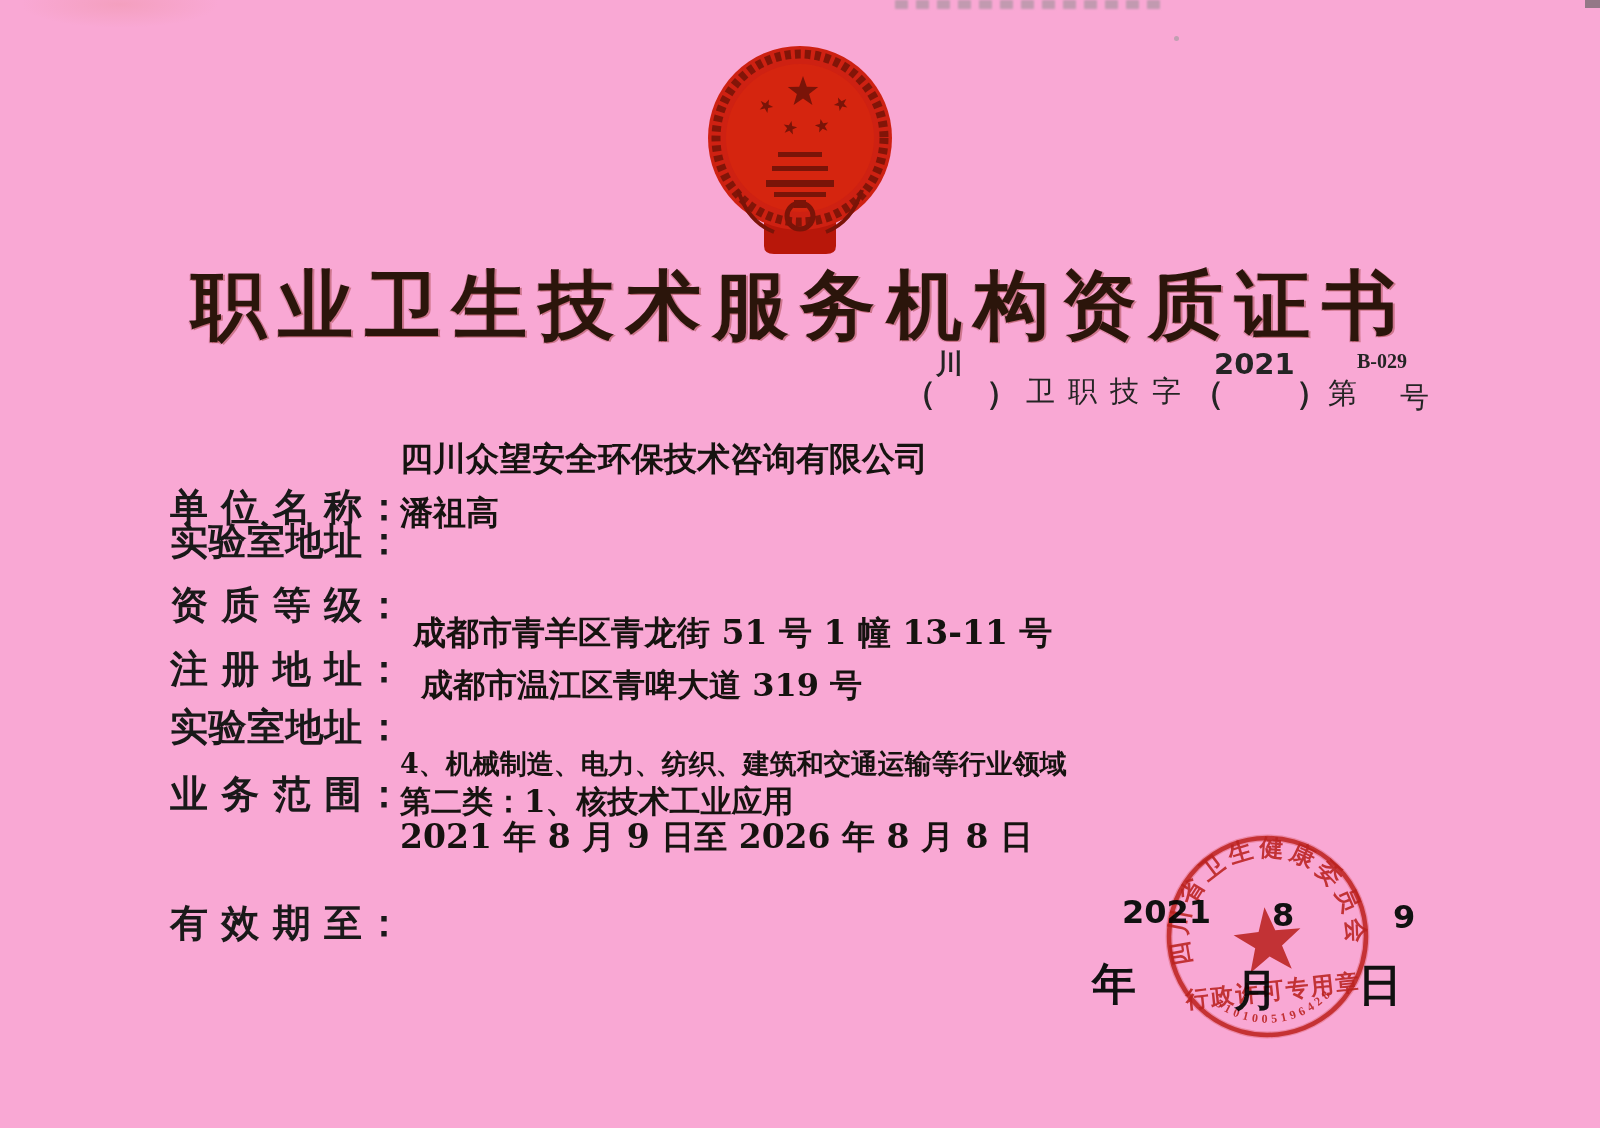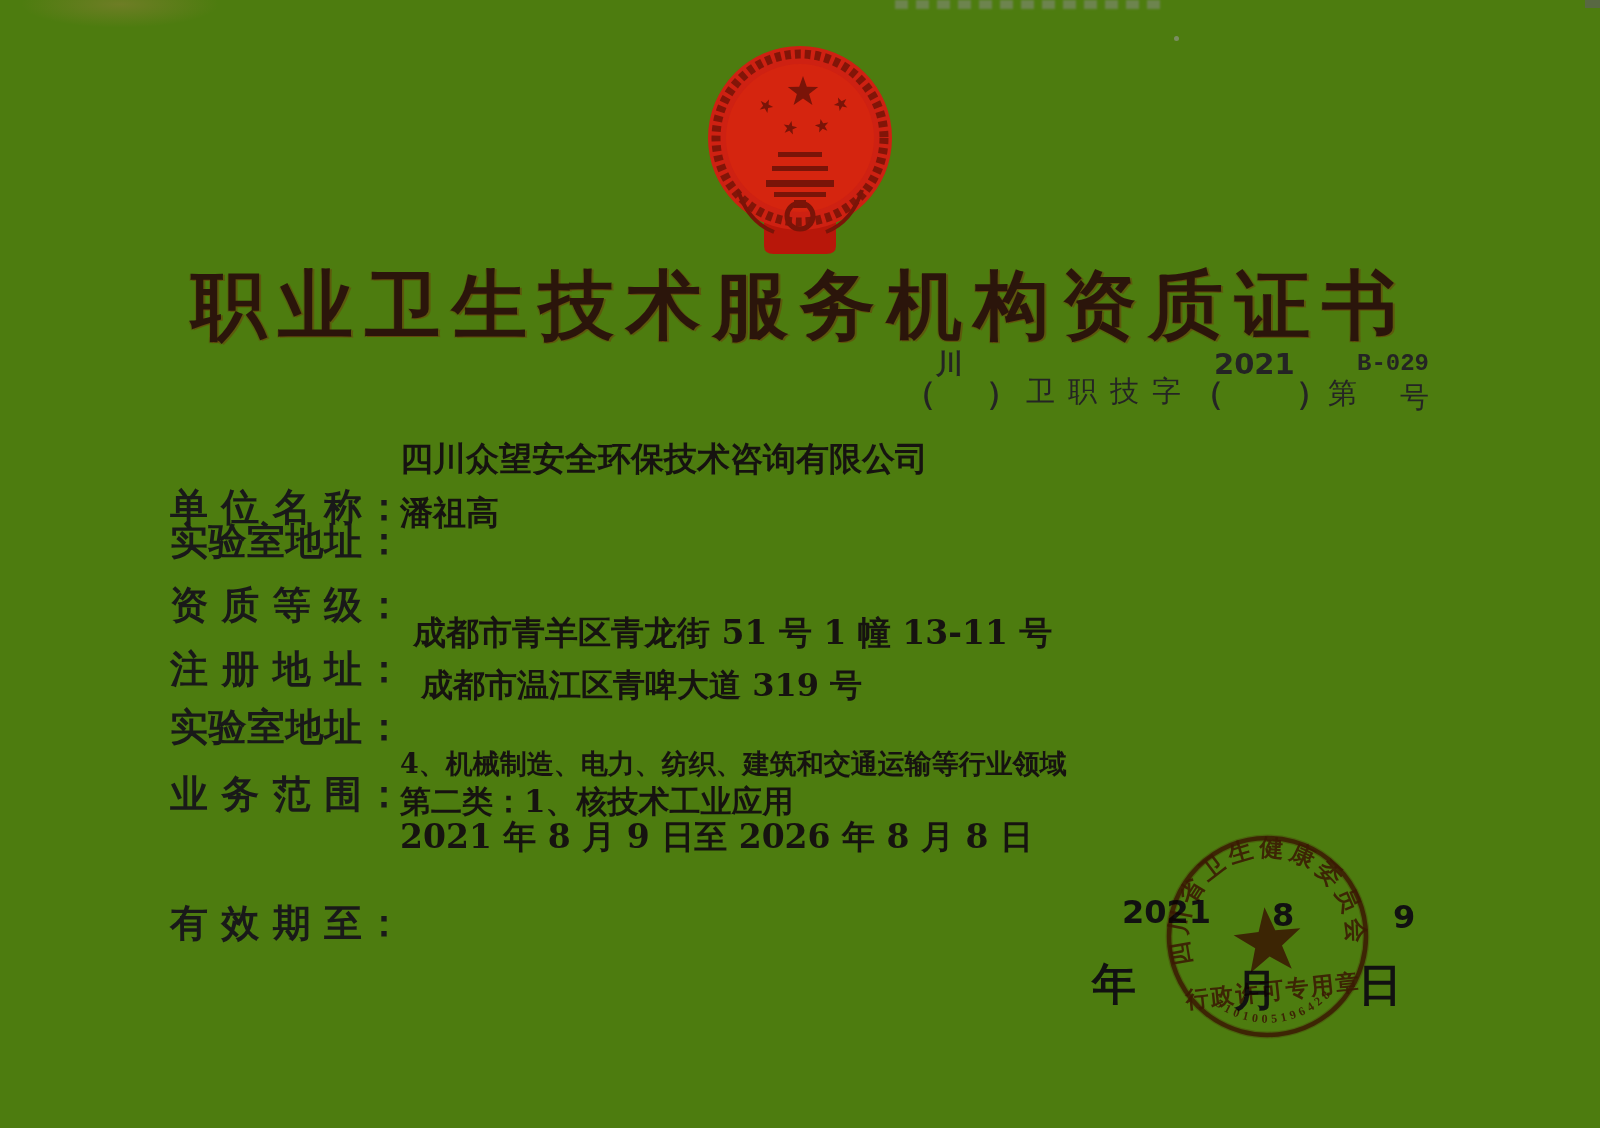--- a/index.html
+++ b/index.html
@@ -1,19 +1,19 @@
 <!DOCTYPE html>
 <html><head>
 <meta charset="utf-8">
 <title>职业卫生技术服务机构资质证书</title>
 <style>
   html,body{margin:0;padding:0;background:#e8e8e8;}
   .page{
     position:relative;width:1600px;height:1128px;margin:0 auto;
-    background:#4d7c0f;overflow:hidden;
+    background:#f9a8d4;overflow:hidden;
     font-family:"Liberation Sans",sans-serif;color:#1c1712;
   }
   
   .artifact{position:absolute;pointer-events:none;}
   .artifact-top-text{
     left:895px;top:0;width:265px;height:9px;opacity:.5;filter:blur(1px);
     background:repeating-linear-gradient(90deg,#8d8d8d 0 13px,transparent 13px 21px);
   }
   .artifact-smudge{
     left:20px;top:-6px;width:200px;height:34px;
@@ -38,21 +38,21 @@
   .cn-paren{font-size:32px;font-weight:600;}
   .cn-sup{font-weight:700;}
   .cn-province{left:36px;top:-4px;font-size:27px;}
   .cn-p1{left:4px;top:22px;}
   .cn-p2{left:86px;top:22px;}
   .cn-doctype{left:126px;top:22px;font-size:29px;letter-spacing:13px;}
   .cn-p3{left:292px;top:22px;}
   .cn-year{left:314px;top:-3px;font-size:29px;font-family:"DejaVu Sans",sans-serif;}
   .cn-p4{left:396px;top:22px;}
   .cn-prefix{left:428px;top:24px;font-size:29px;}
-  .cn-serial{left:457px;top:0;font-size:24px;font-family:Liberation Mono, monospace;}
+  .cn-serial{left:457px;top:0;font-size:20px;font-family:Liberation Serif, serif;}
   .cn-suffix{left:500px;top:28px;font-size:29px;}
   
   .flabel{position:absolute;left:170px;width:240px;height:46px;
     font-family:"Liberation Sans",sans-serif;font-weight:700;font-size:38px;
     color:#191919;white-space:nowrap;}
   .flabel .ltxt{display:inline-block;width:192px;text-align:justify;text-align-last:justify;vertical-align:top;}
   .flabel .colon{display:inline-block;margin-left:3px;vertical-align:top;}
   .fl-company{top:452px;margin-top:30px;}
   .fl-legal{top:516px;}
   .fl-level{top:580px;}

